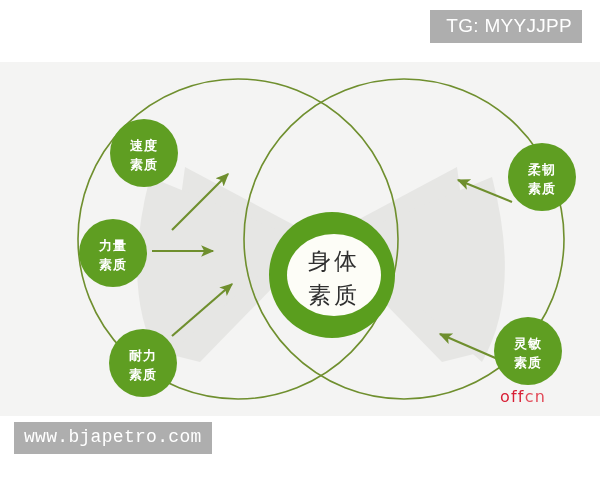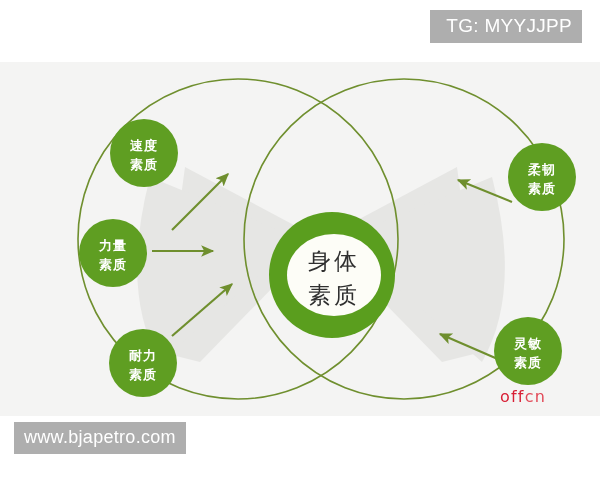--- a/index.html
+++ b/index.html
@@ -49,20 +49,21 @@
   #wm-top {
     right: 18px;
     top: 10px;
     font-size: 19px;
     padding-left: 16px;
   }
   #wm-bottom {
     left: 14px;
     bottom: 26px;
     font-size: 18px;
+    font-family: Liberation Mono, monospace;
   }
   #offcn {
     position: absolute;
     left: 500px;
     top: 387px;
     font-family: "DejaVu Sans", sans-serif;
     font-weight: normal;
     font-size: 16px;
     letter-spacing: 1.2px;
     color: #d81f35;

